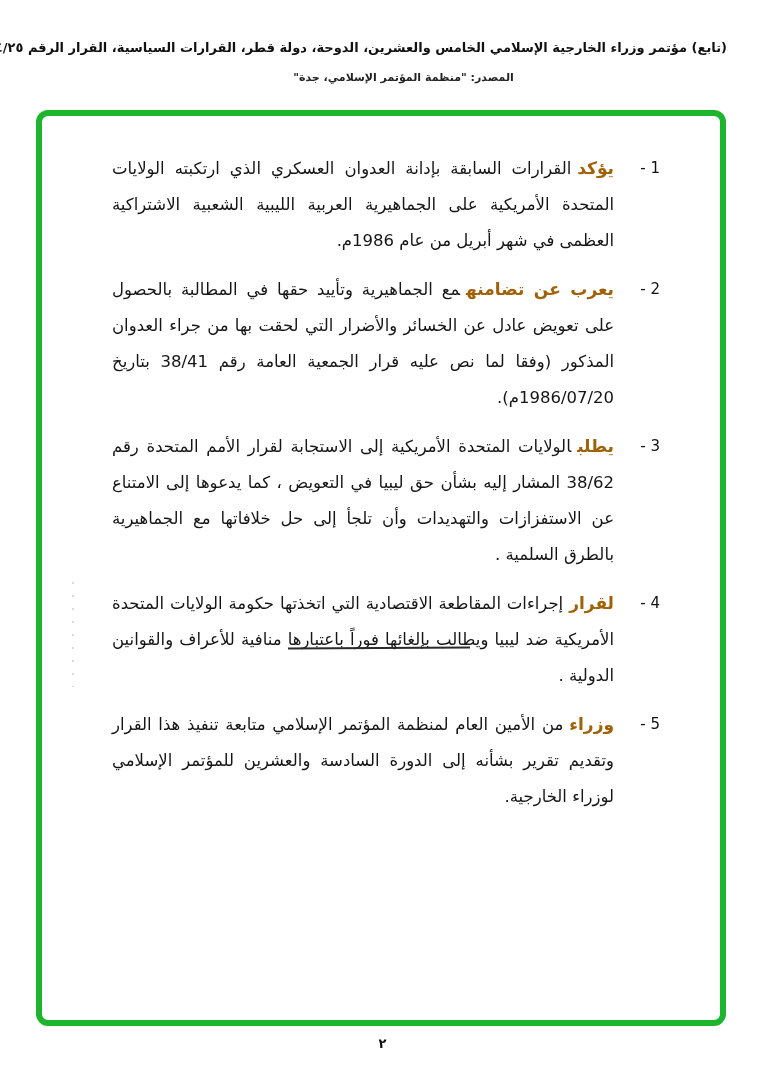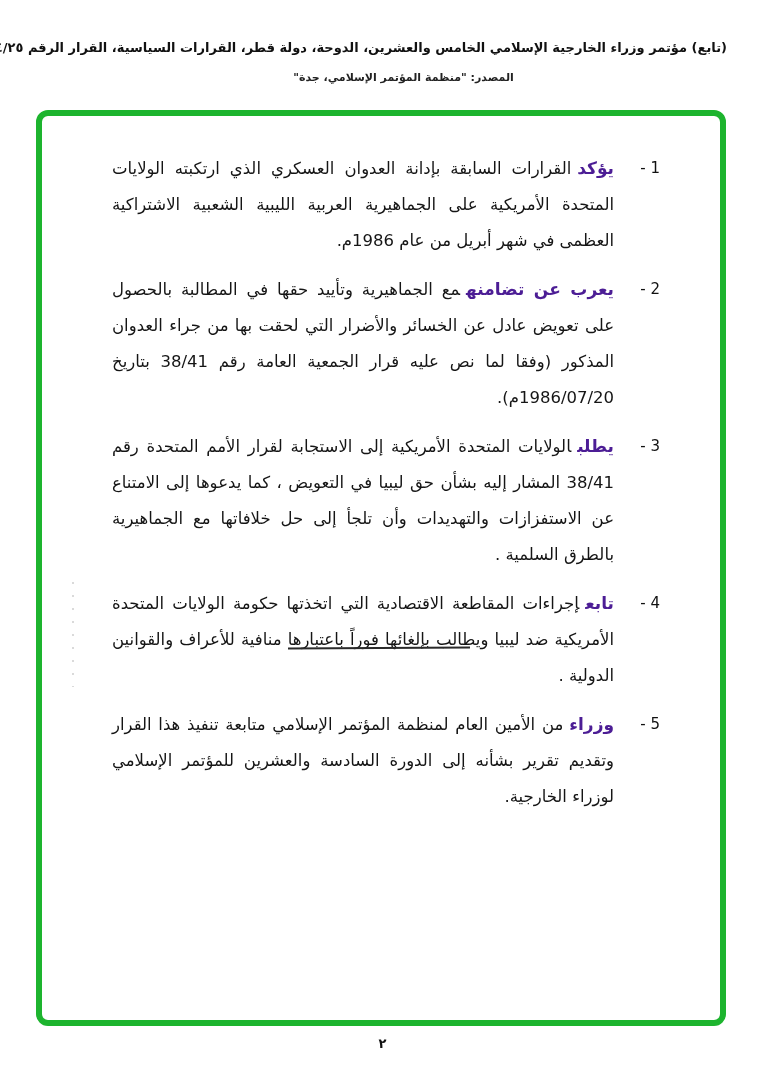--- a/index.html
+++ b/index.html
@@ -56,21 +56,21 @@
     font-size:16.5px;
     line-height:36px;
     text-align:justify;
     direction:rtl;
     color:#151515;
   }
   .lead{
     font-weight:bold;
     font-size:17px;
     margin-left:6px;
-    color:#4c1d95;
+    color:#a16207;
   }
   
   .sep{
     position:absolute;top:647px;left:288px;
     width:182px;height:2px;
     background:#2a2a2a;
     transform:rotate(-0.3deg);
   }
   .pagenum{
     position:absolute;top:1036px;left:0;right:0;
@@ -102,26 +102,26 @@
     <div class="item-body"><span class="lead">يؤكد</span><span>القرارات السابقة بإدانة العدوان العسكري الذي ارتكبته الولايات المتحدة الأمريكية على الجماهيرية العربية الليبية الشعبية الاشتراكية العظمى في شهر أبريل من عام 1986م.</span></div>
   </div>
 
   <div class="item">
     <div class="item-num">2 -</div>
     <div class="item-body"><span class="lead">يعرب عن تضامنه</span><span>مع الجماهيرية وتأييد حقها في المطالبة بالحصول على تعويض عادل عن الخسائر والأضرار التي لحقت بها من جراء العدوان المذكور (وفقا لما نص عليه قرار الجمعية العامة رقم 38/41 بتاريخ 1986/07/20م).</span></div>
   </div>
 
   <div class="item">
     <div class="item-num">3 -</div>
-    <div class="item-body"><span class="lead">يطلب</span><span>الولايات المتحدة الأمريكية إلى الاستجابة لقرار الأمم المتحدة رقم 38/41 المشار إليه بشأن حق ليبيا في التعويض ، كما يدعوها إلى الامتناع عن الاستفزازات والتهديدات وأن تلجأ إلى حل خلافاتها مع الجماهيرية بالطرق السلمية .</span></div>
+    <div class="item-body"><span class="lead">يطلب</span><span>الولايات المتحدة الأمريكية إلى الاستجابة لقرار الأمم المتحدة رقم 38/62 المشار إليه بشأن حق ليبيا في التعويض ، كما يدعوها إلى الامتناع عن الاستفزازات والتهديدات وأن تلجأ إلى حل خلافاتها مع الجماهيرية بالطرق السلمية .</span></div>
   </div>
 
   <div class="item">
     <div class="item-num">4 -</div>
-    <div class="item-body"><span class="lead">تابع</span><span>إجراءات المقاطعة الاقتصادية التي اتخذتها حكومة الولايات المتحدة الأمريكية ضد ليبيا ويطالب بإلغائها فوراً باعتبارها منافية للأعراف والقوانين الدولية .</span></div>
+    <div class="item-body"><span class="lead">لقرار</span><span>إجراءات المقاطعة الاقتصادية التي اتخذتها حكومة الولايات المتحدة الأمريكية ضد ليبيا ويطالب بإلغائها فوراً باعتبارها منافية للأعراف والقوانين الدولية .</span></div>
   </div>
 
   <div class="item">
     <div class="item-num">5 -</div>
     <div class="item-body"><span class="lead">وزراء</span><span>من الأمين العام لمنظمة المؤتمر الإسلامي متابعة تنفيذ هذا القرار وتقديم تقرير بشأنه إلى الدورة السادسة والعشرين للمؤتمر الإسلامي لوزراء الخارجية.</span></div>
   </div>
 
 </div>
 
 <div class="sep"></div>

